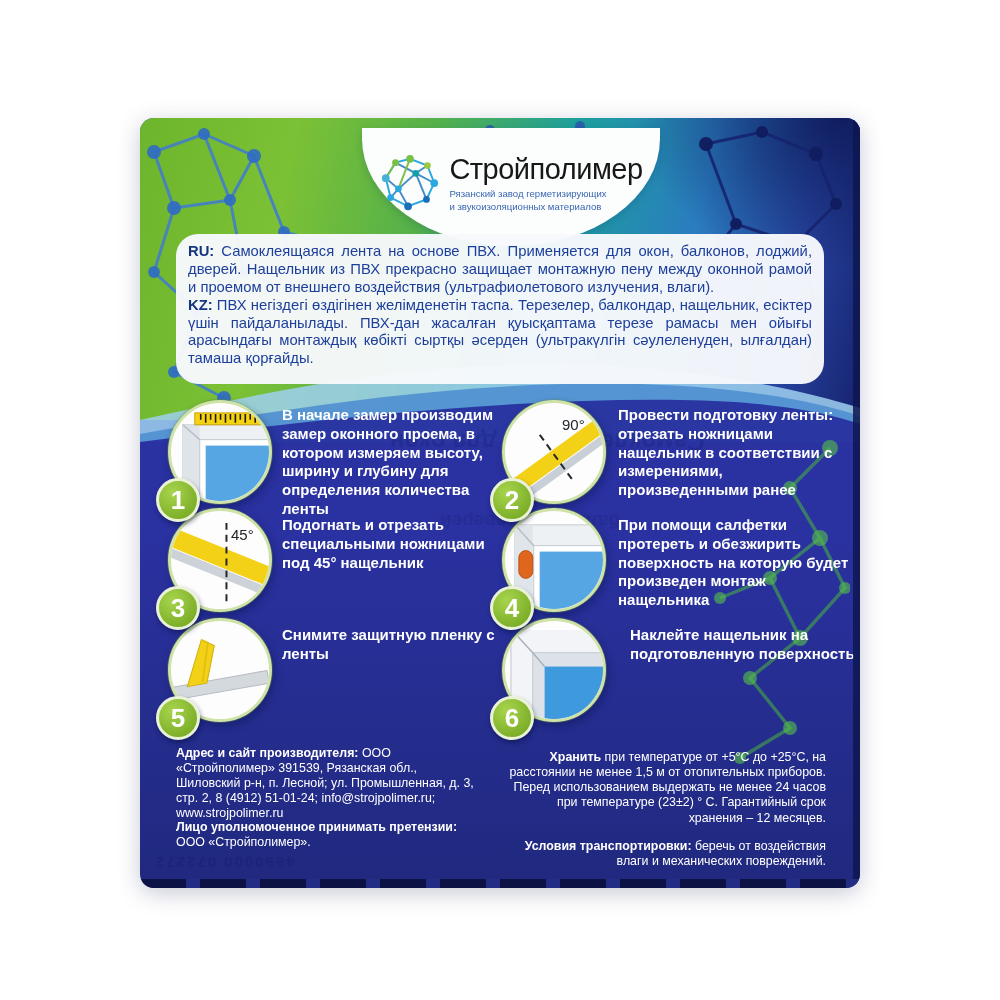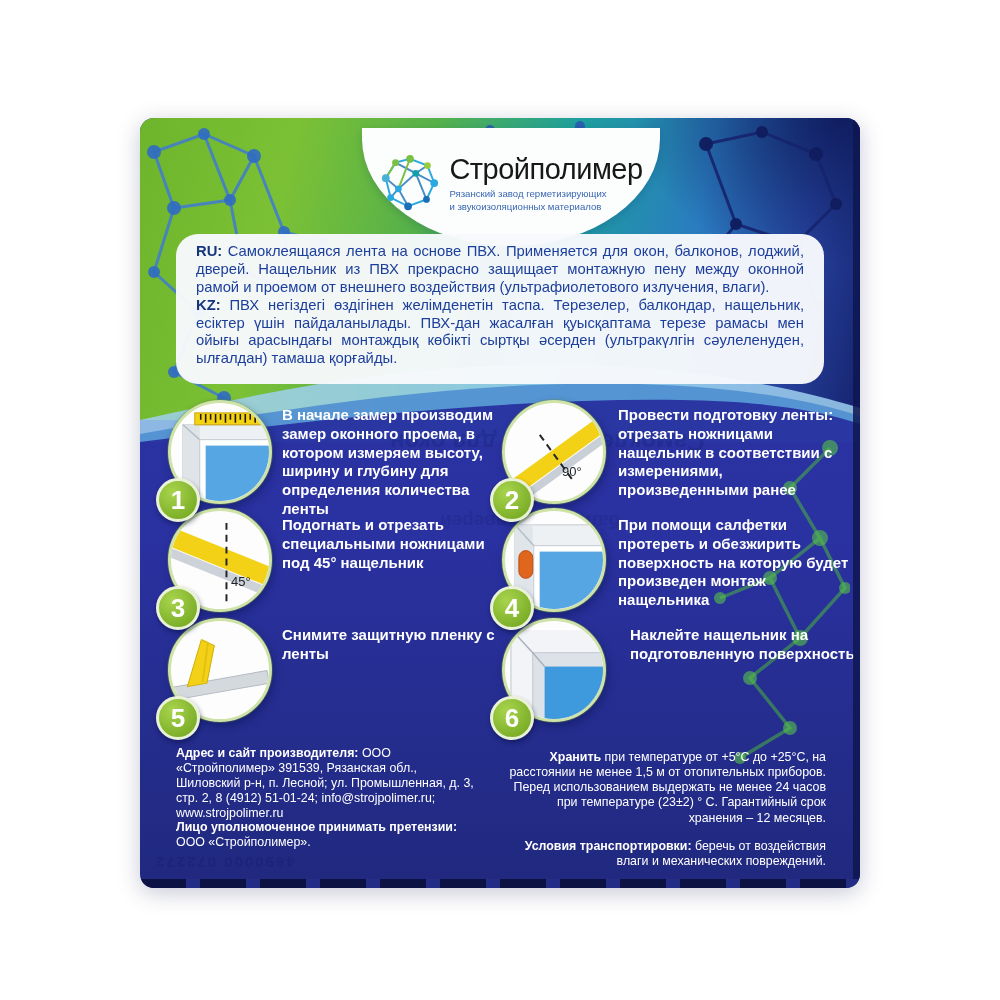--- a/index.html
+++ b/index.html
@@ -24,36 +24,36 @@
   
   .bubble { position:absolute; left:222px; top:10px; width:298px; height:118px;
       background:#fcfdfd; border-radius:0 0 150px 150px / 0 0 108px 108px;
       box-shadow:0 3px 8px rgba(0,40,90,.18); display:flex; align-items:center; justify-content:center; }
   .bubble-inner { display:flex; align-items:center; gap:8px; margin-top:-8px; }
   .brand-name { font-size:29px; color:#171717; letter-spacing:-.5px; }
   .brand-tag { font-size:9.6px; color:#3a67b2; line-height:1.3; margin-top:2px; }
 
   
   .desc-card { position:absolute; left:36px; top:116px; width:648px; height:150px;
-      background:rgba(247,249,252,.97); border-radius:22px; padding:9px 20px;
+      background:rgba(247,249,252,.97); border-radius:22px; padding:9px 12px;
       color:#1d3f9c; font-size:14.8px; line-height:1.21; text-align:justify; overflow:hidden; }
   .desc-card b { color:#16357f; }
 
   
   .step { position:absolute; }
   .step-circle { position:absolute; width:104px; height:104px; border-radius:50%;
       background:#fdfdfd; border:3px solid #cfe2a8; overflow:hidden;
       box-shadow:0 0 0 1px rgba(110,150,60,.35), 2px 4px 9px rgba(0,15,70,.4); }
   .step-num { position:absolute; width:44px; height:44px; border-radius:50%;
       background:radial-gradient(circle at 35% 30%, #a8d44d, #7cae28 75%);
       border:3px solid #e9f2d6; color:#fff; font-size:26px; font-weight:bold;
       display:flex; align-items:center; justify-content:center;
       box-shadow:1px 3px 5px rgba(0,10,60,.45); z-index:3; }
   .step-text { position:absolute; color:#fff; font-weight:bold; font-size:15px; line-height:1.25; }
-  .angle-label { position:absolute; color:#20242a; font-size:13px; font-weight:normal; z-index:2;margin-top:48px; }
+  .angle-label { position:absolute; color:#20242a; font-size:15px; font-weight:normal; z-index:2; }
 
   
   .foot-left { position:absolute; left:36px; top:628px; width:302px; color:#fff;
       font-size:12.4px; line-height:1.2; }
   .foot-left .made { margin-top:27px; font-size:14.5px; font-weight:bold; letter-spacing:.3px; }
   .foot-right { position:absolute; left:366px; top:632px; width:320px; color:#fff;
       font-size:12.4px; line-height:1.22; text-align:right; }
   .foot-right p { margin-bottom:13px; }
 
   

